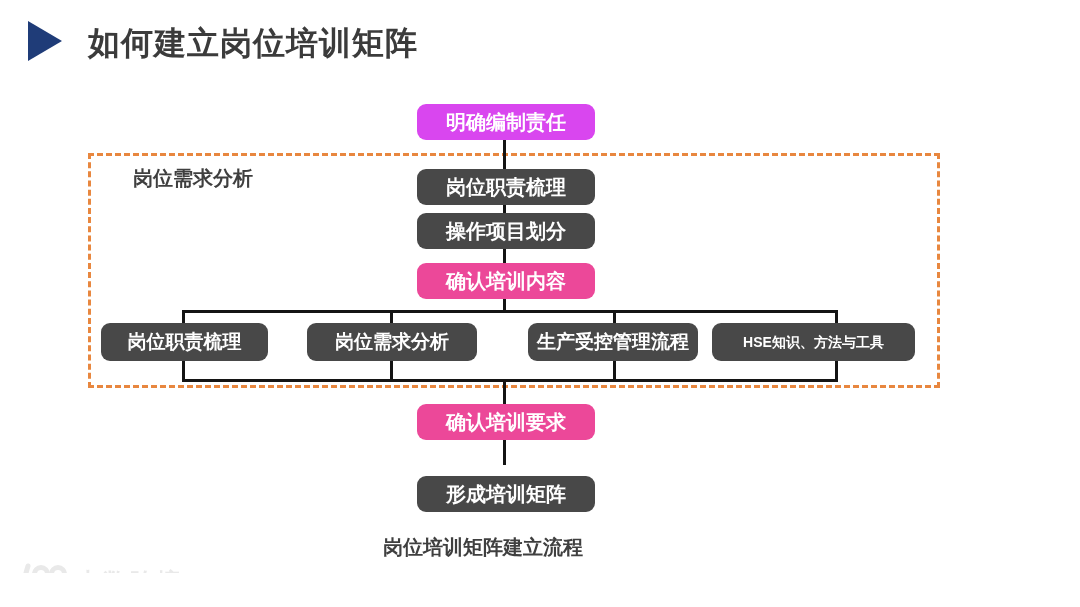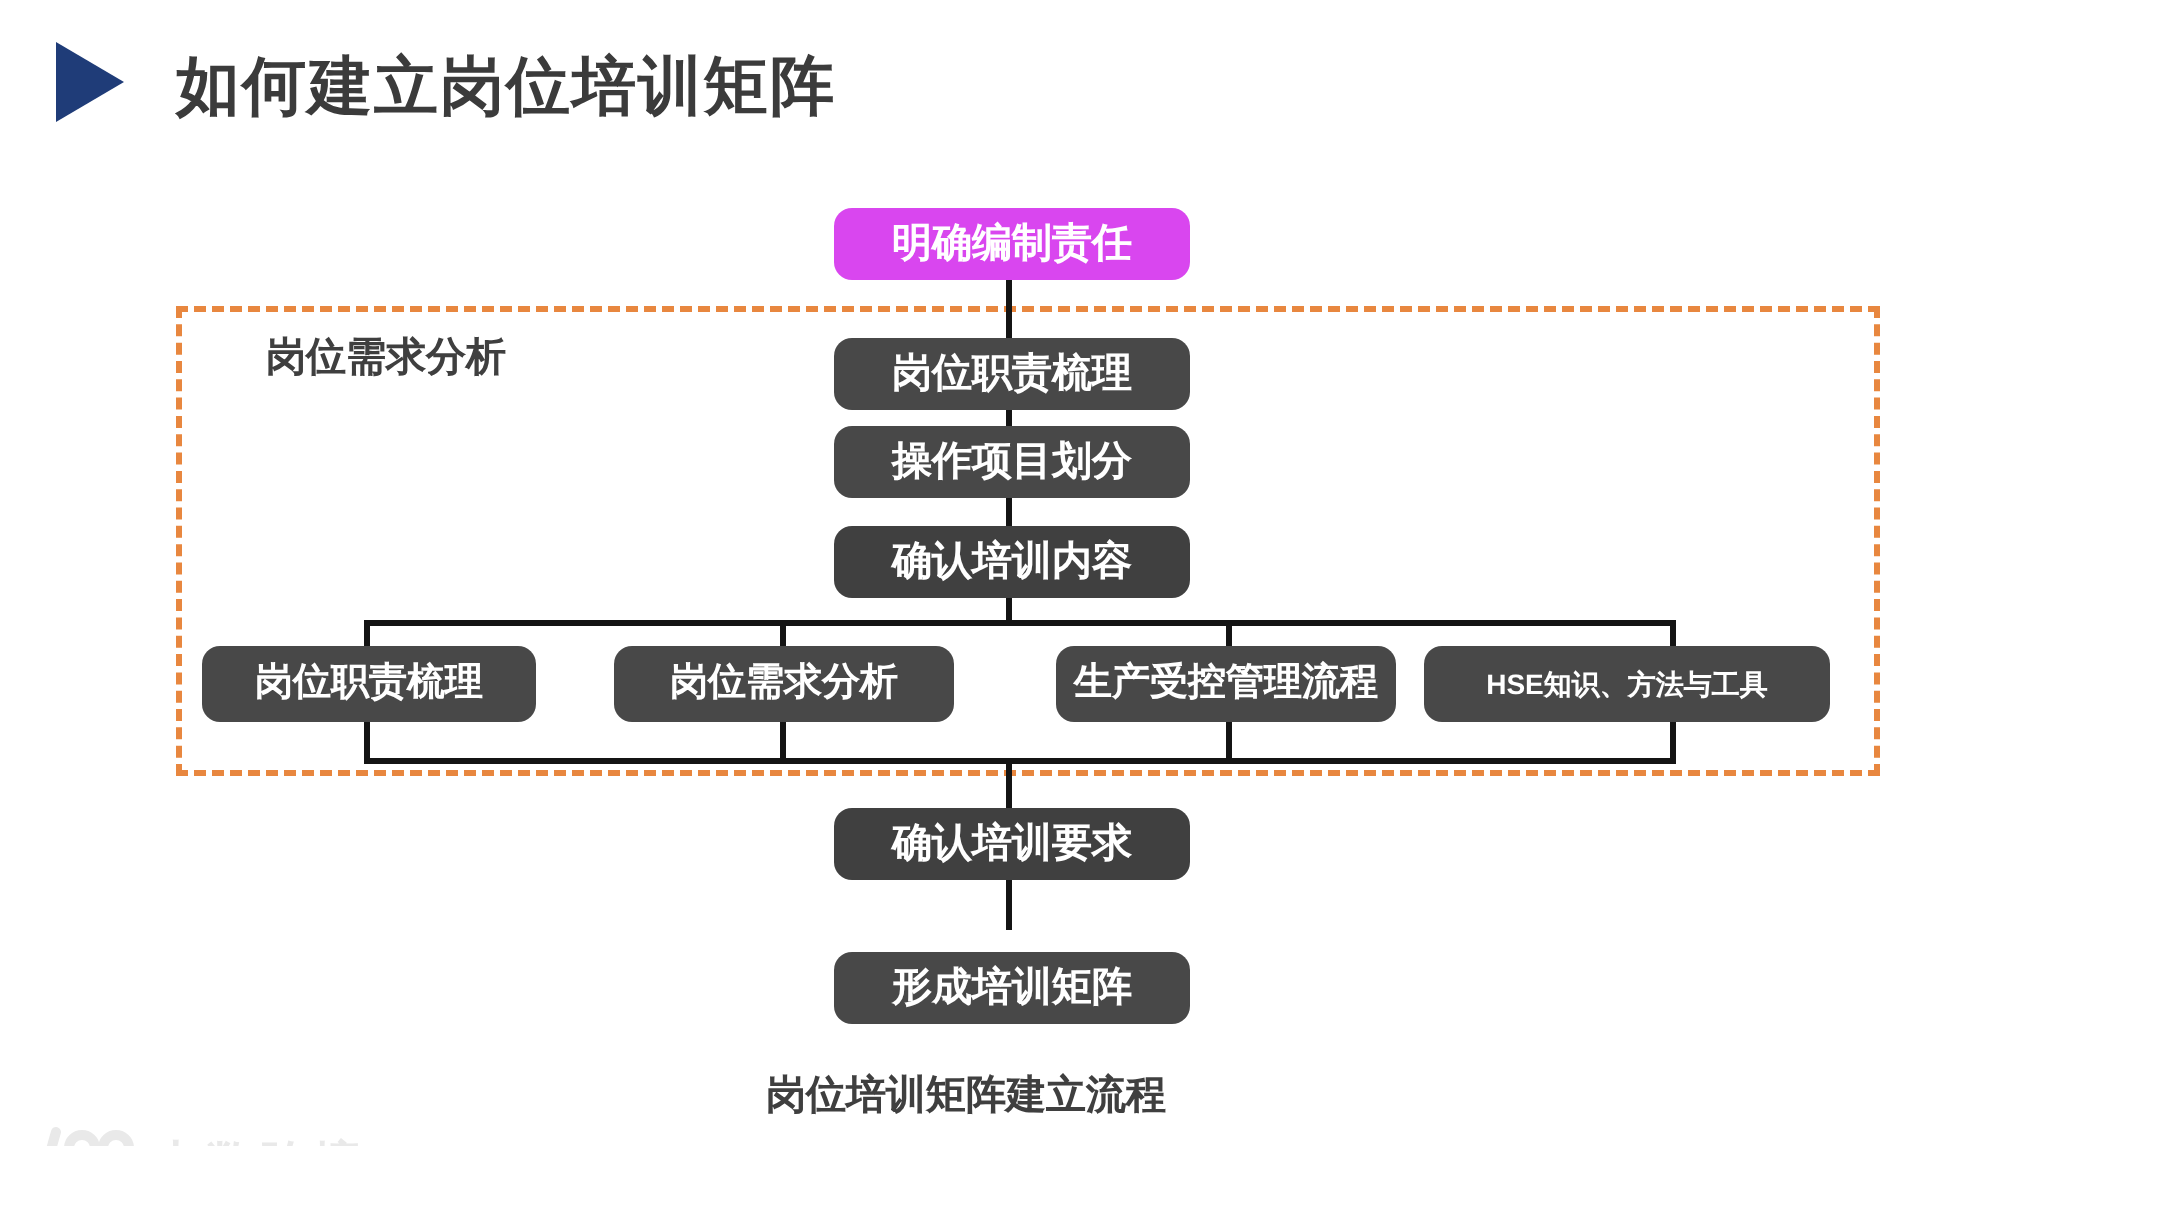--- a/index.html
+++ b/index.html
@@ -67,21 +67,21 @@
     color: #ffffff;
     font-weight: bold;
     text-align: center;
     white-space: nowrap;
     z-index: 3;
     font-size: 20px;
     line-height: 36px;
     height: 36px;
   }
   .node.navy   { background: #d946ef; }
-  .node.orange { background: #404040; }
+  .node.orange { background: #ec4899; }
   .node.gray   { background: #484848; }
 
   .col { left: 417px; width: 178px; }
   .n-start   { top: 104px; }
   .n-step1   { top: 169px; }
   .n-step2   { top: 213px; }
   .n-content { top: 263px; }
   .n-req     { top: 404px; }
   .n-end     { top: 464px; margin-top: 12px; }
 

